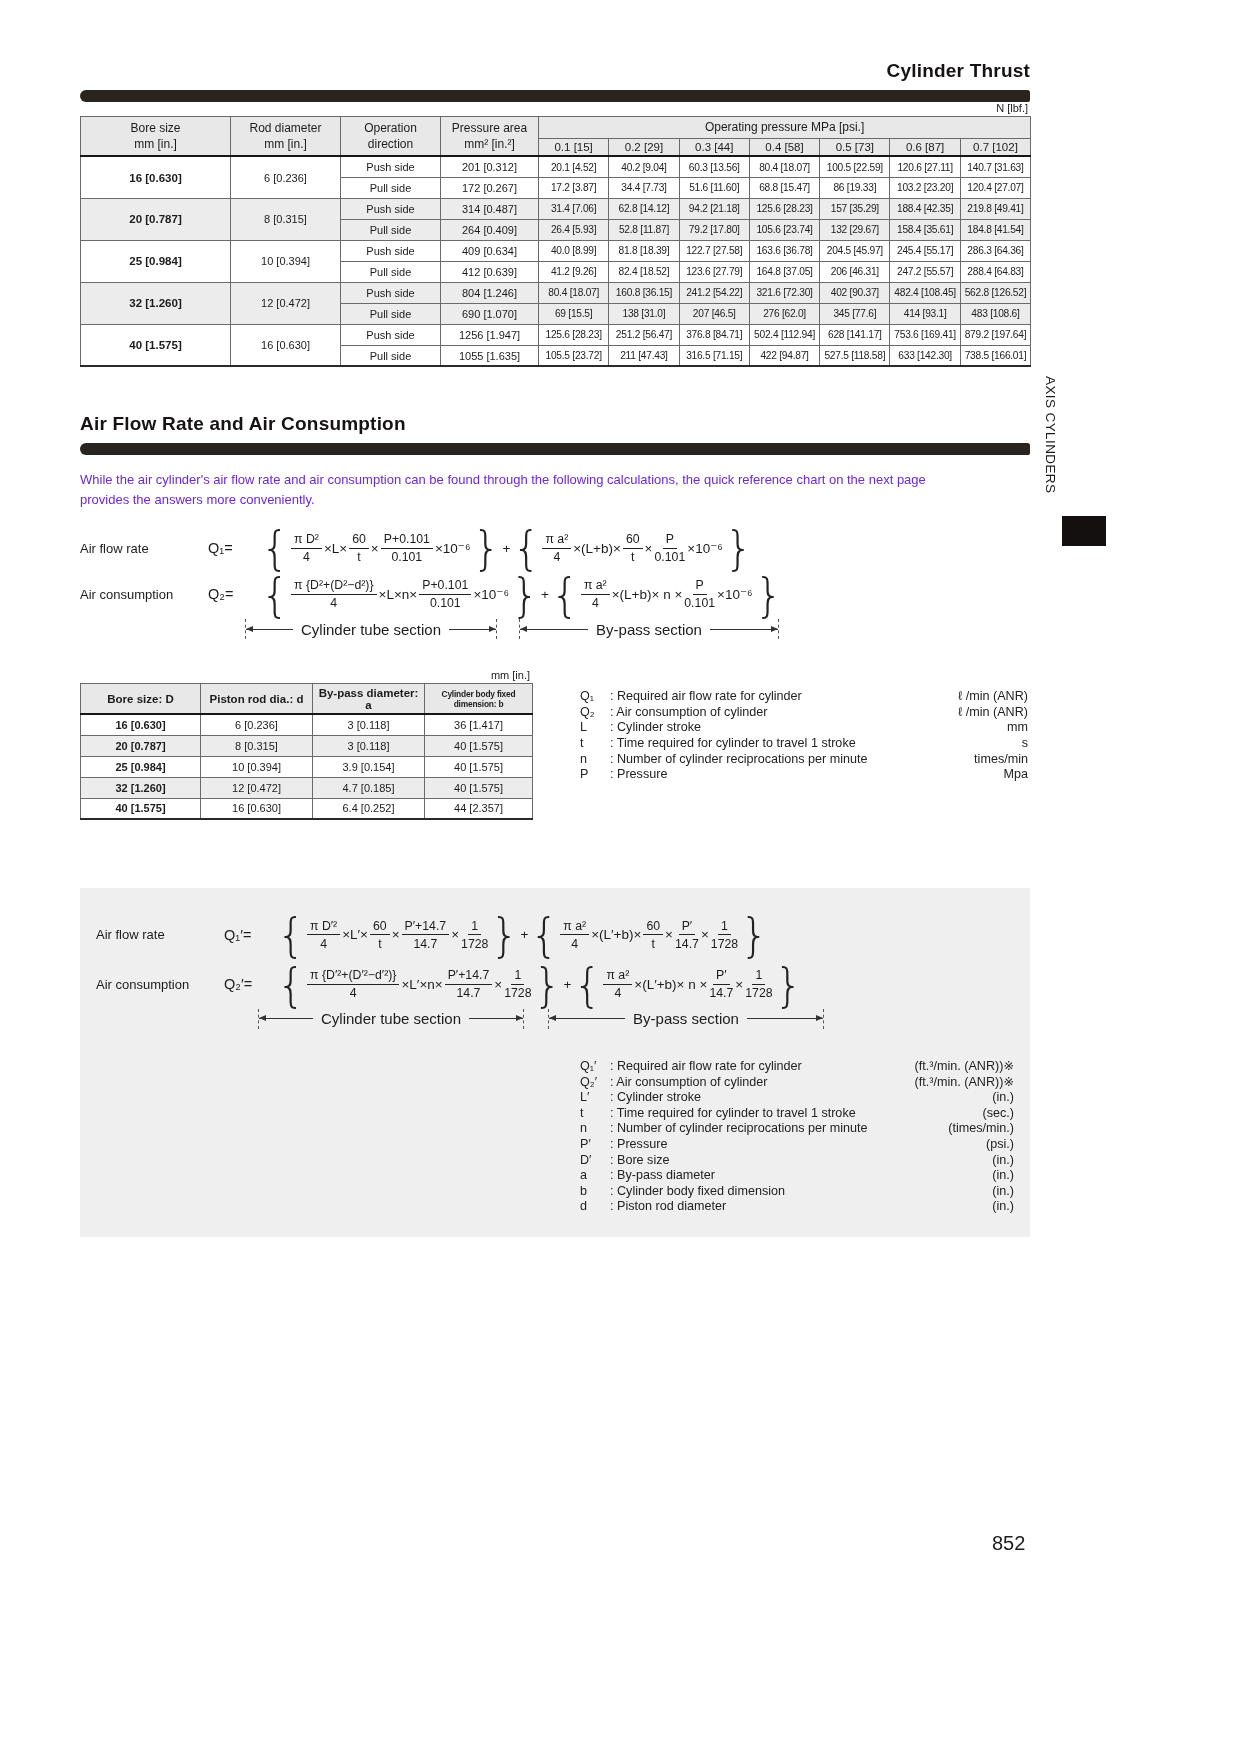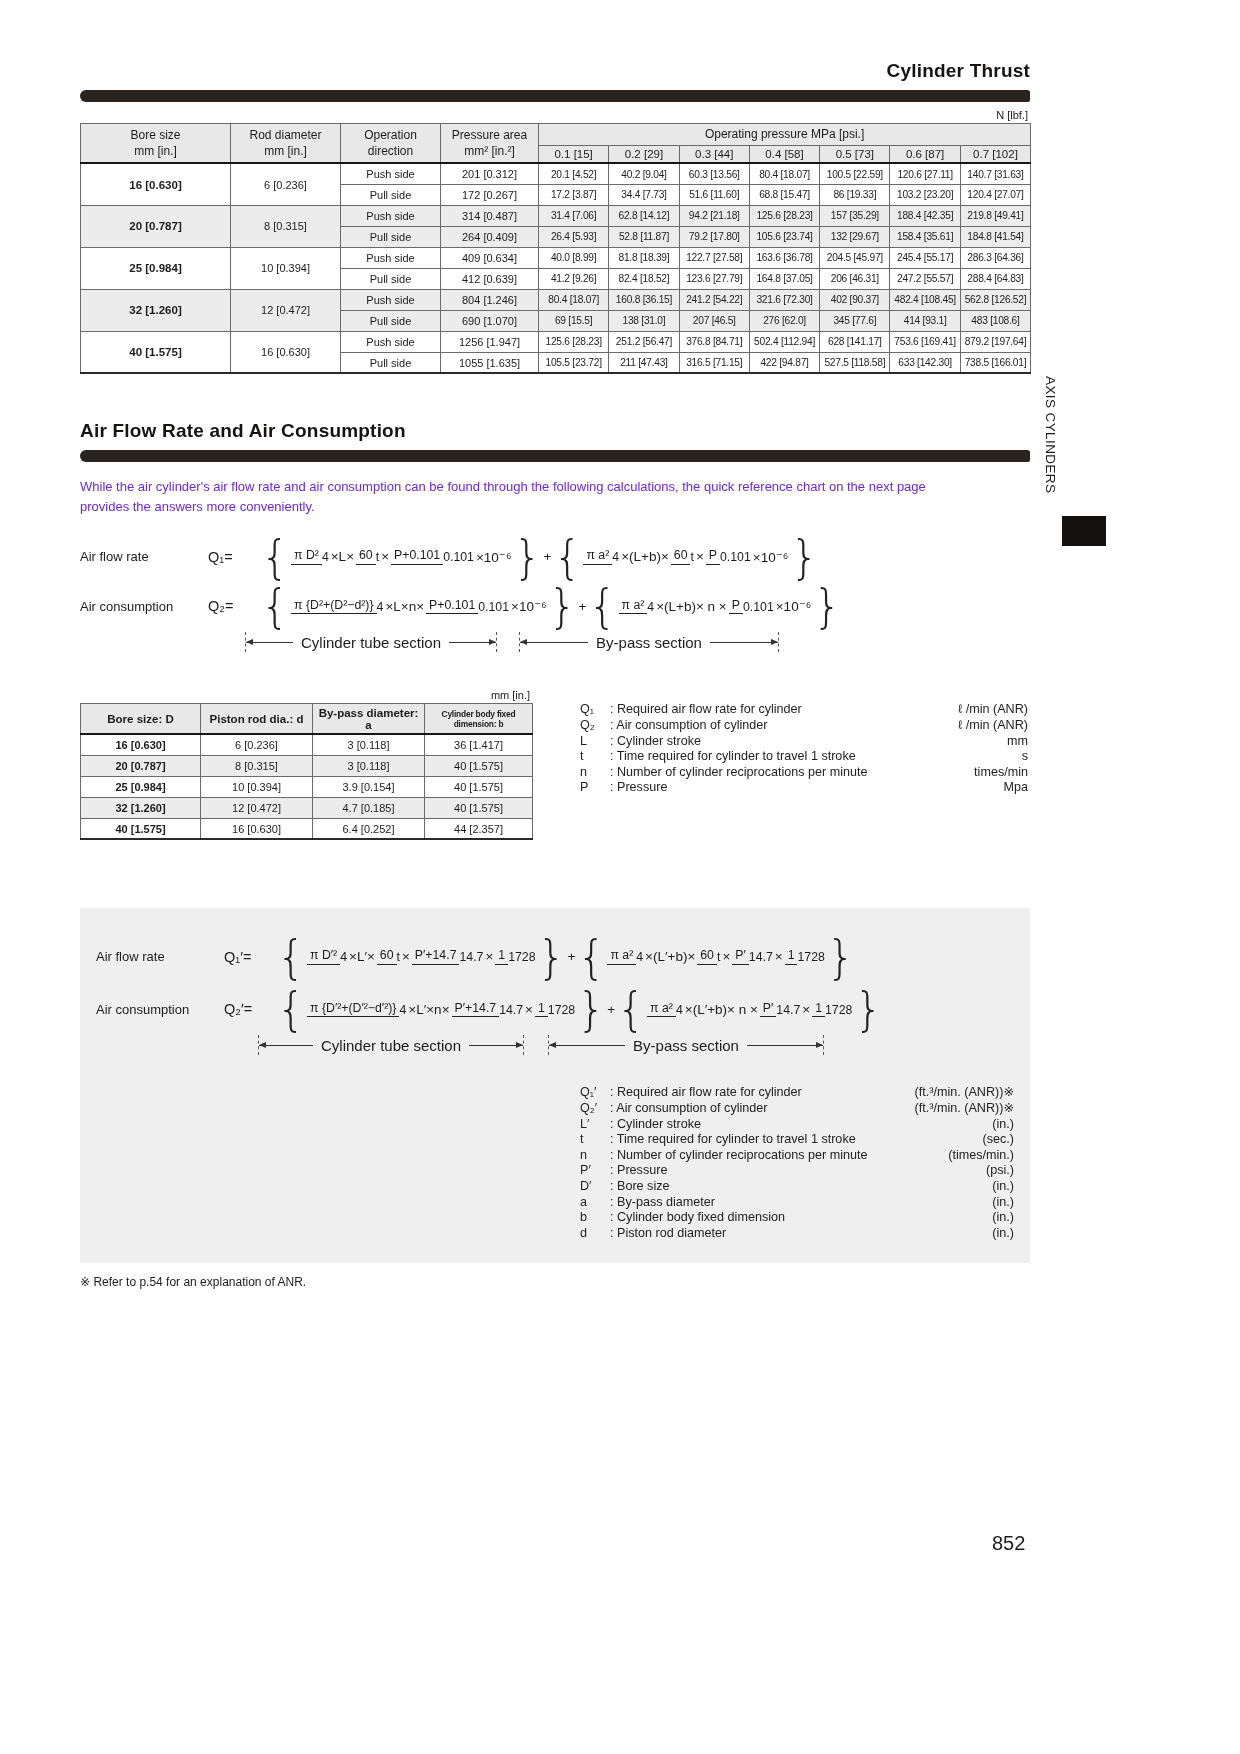--- a/index.html
+++ b/index.html
@@ -5,21 +5,21 @@
   * { box-sizing: border-box; margin: 0; padding: 0; }
   body { background:#fff; }
   .page { position:relative; width:1240px; height:1754px; background:#fff;
           font-family:"Liberation Sans","DejaVu Sans",sans-serif; color:#1c1c1c; overflow:hidden; }
   .content { position:absolute; left:80px; top:0; width:950px; }
 
   h2.sec { font-size:19px; font-weight:bold; letter-spacing:.2px; color:#161312; }
   .sec1 { margin-top:60px;text-align:right; }
   .sec2 { margin-top:46px; }
   .bar { height:12px; background:#2a2421; border-radius:7px 3px 3px 7px; margin-top:8px; }
-  .unit-note { text-align:right; font-size:11px; margin:7px 2px 2px; }
+  .unit-note { text-align:right; font-size:11px; margin:0 2px 2px; }
 
   
   table.t1 { border-collapse:collapse; width:950px; table-layout:fixed;
              border:1.4px solid #2a2a2a; border-bottom-width:2.2px; }
   .t1 th, .t1 td { border:1px solid #6a6a6a; text-align:center; vertical-align:middle; }
   .t1 thead th { background:#e8e8e8; font-weight:normal; font-size:12px; padding:3px 1px; }
   .t1 thead .hdr2 th { border-bottom:2.4px solid #161616; font-size:11.5px; padding:2px 1px; }
   .t1 thead th[rowspan] { border-bottom:2.4px solid #161616; }
   .t1 td { font-size:11px; padding:2.5px 1px; height:21px; background:#fff; }
   .t1 td.bore { font-weight:bold; font-size:11.5px; }
@@ -31,21 +31,21 @@
   
   .intro { font-size:13px; line-height:1.5; margin-top:15px; color:#6d28d9; }
 
   
   .fblock { margin-top:20px; }
   .frow { display:flex; align-items:center; margin-top:9px; }
   .flabel { width:128px; font-size:13px; flex:0 0 128px; }
   .flhs { width:52px; flex:0 0 52px; font-size:14.5px; }
   .fbody { display:flex; align-items:center; }
   .fbody .ftxt { font-size:13.5px; margin:0 1px; white-space:pre; }
-  .frac { display:inline-flex; flex-direction:row; align-items:center; margin:12px 1px;justify-content:space-between; }
+  .frac { display:inline-flex; flex-direction:column; align-items:center; margin:0 1px;justify-content:space-between; }
   .frac .num { font-size:12.3px; padding:0 3px 1.5px; border-bottom:1.2px solid #222; white-space:nowrap; }
   .frac .den { font-size:12.3px; padding-top:1.5px; white-space:nowrap; }
   .brace { font-size:44px; font-weight:300; line-height:.85; transform:scaleY(1.05);
            font-family:"DejaVu Sans",sans-serif; color:#222; margin:0 1px; }
 
   
   .arrows { display:flex; margin-top:6px; }
   .aspan { display:flex; align-items:center; height:20px;
            border-left:1px dashed #555; border-right:1px dashed #555; }
   .aspan .line { flex:1; height:1px; background:#333; position:relative; min-width:18px; }
@@ -588,19 +588,18 @@
             <span class="unit">(in.)</span>
           </div>
           <div class="lrow">
             <span class="sym">d</span>
             <span class="desc">: Piston rod diameter</span>
             <span class="unit">(in.)</span>
           </div>
         </div>
     </div>
 
-    <div class="footnote">※ Refer to p.54 for an explanation of ANR.</div>
   </div>
 
   <div class="side-text">AXIS CYLINDERS</div>
   <div class="side-tab-black"></div>
   <div class="pagenum">852</div>
 </div>
 
 </body></html>

